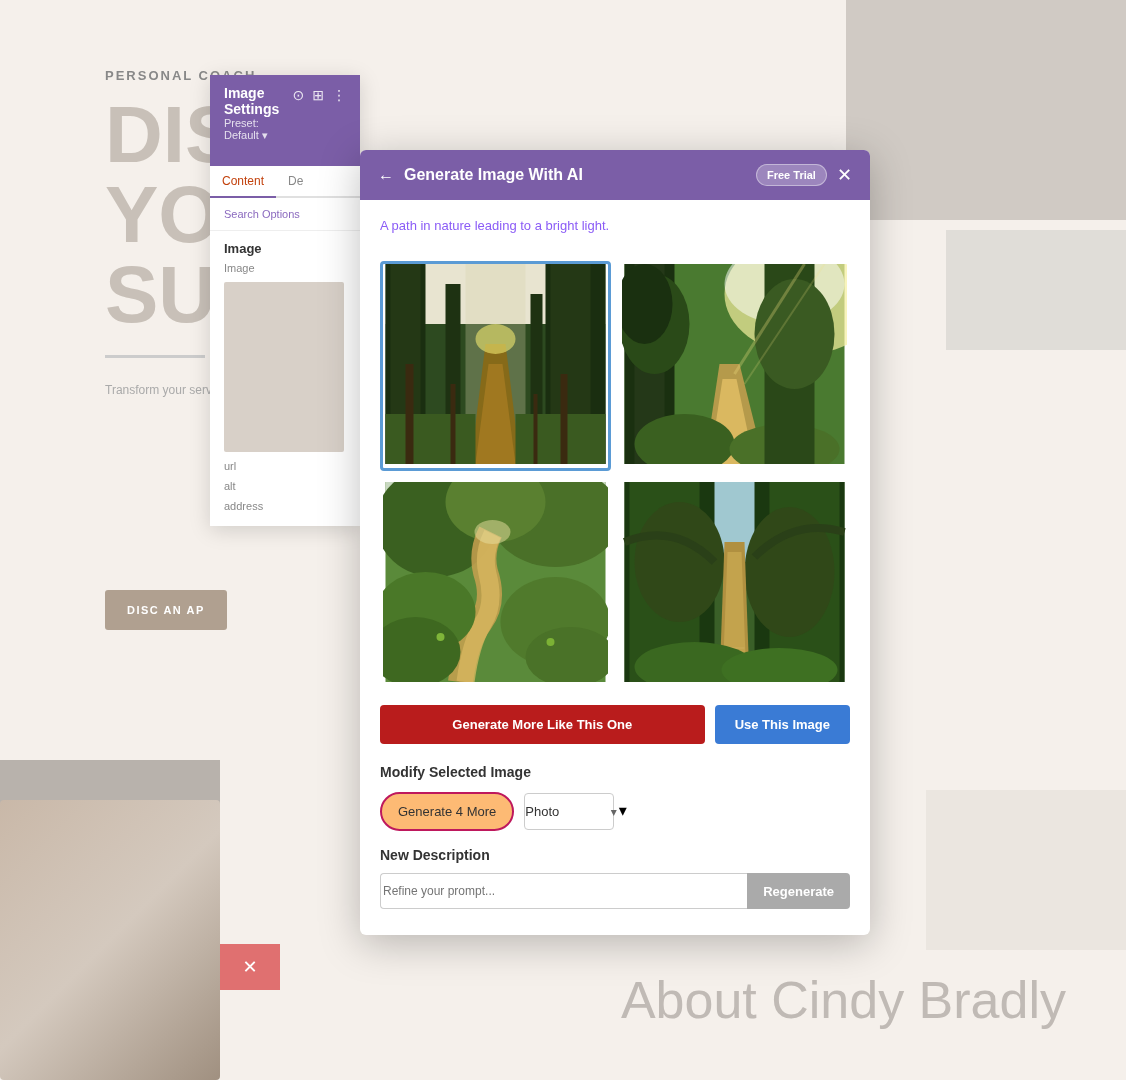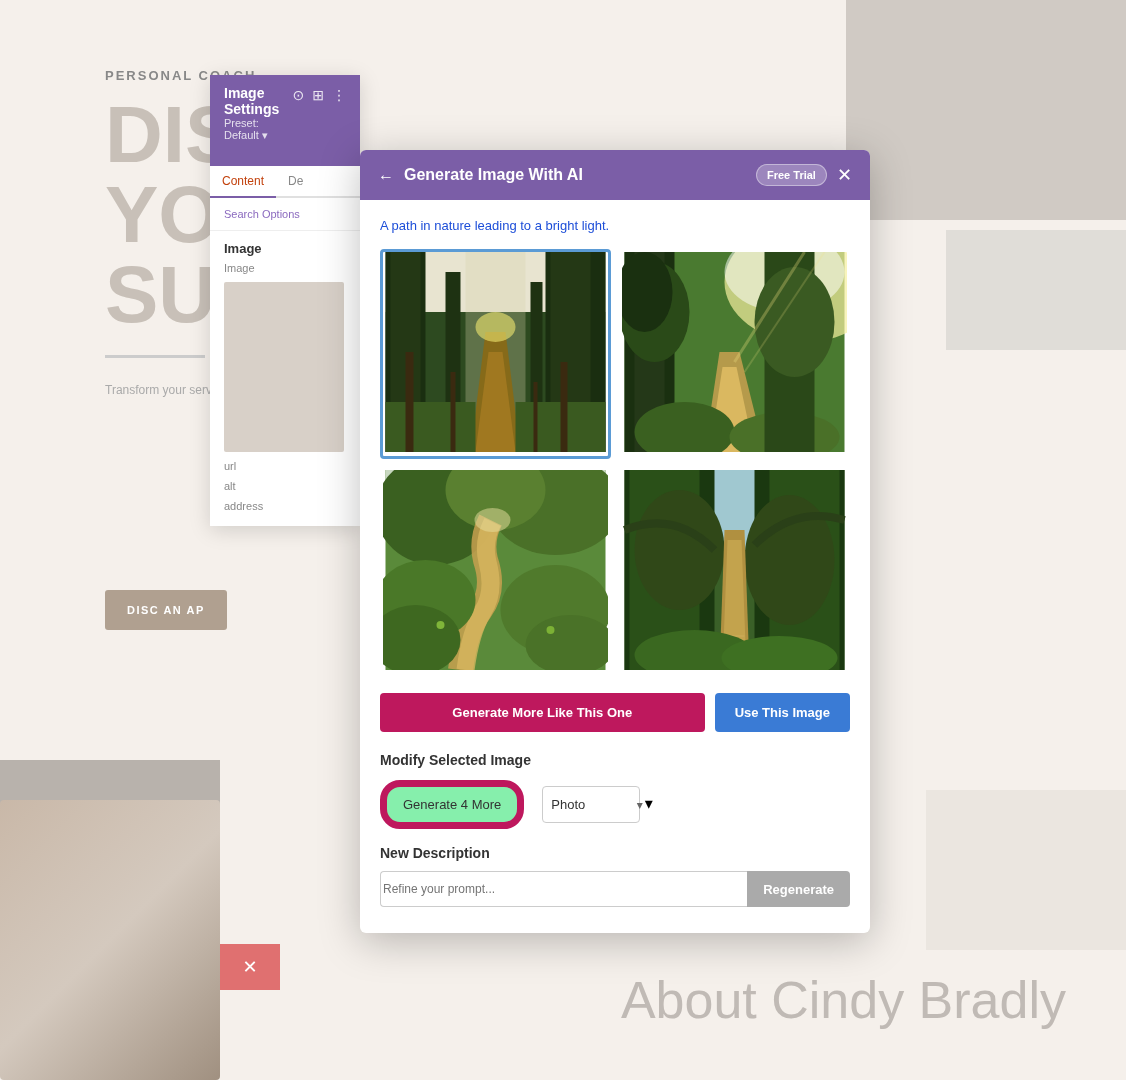--- a/index.html
+++ b/index.html
@@ -328,22 +328,22 @@
       cursor: pointer;
       line-height: 1;
     }
 
     .ai-dialog-body {
       padding: 18px 20px;
     }
 
     .ai-prompt-text {
       font-size: 13px;
-      color: #1d4ed8;
-      margin-bottom: 16px;
+      color: #8b5cf6;
+      margin-bottom: 28px;
     }
 
     
     .ai-image-grid {
       display: grid;
       grid-template-columns: 1fr 1fr;
       gap: 8px;
       margin-bottom: 16px;
       max-height: 430px;
       overflow-y: auto;
@@ -362,21 +362,21 @@
     }
 
     
     .ai-action-buttons {
       display: flex;
       gap: 10px;
       margin-bottom: 20px;
     }
 
     .btn-generate-more {
-      background: #be185d;
+      background: #b91c1c;
       color: white;
       font-size: 13px;
       font-weight: 600;
       padding: 12px 20px;
       border: none;
       border-radius: 4px;
       cursor: pointer;
       flex: 1;
     }
 
@@ -403,41 +403,40 @@
       margin-bottom: 12px;
     }
 
     .ai-modify-controls {
       display: flex;
       gap: 10px;
       align-items: center;
     }
 
     .btn-generate4 {
-      background: #86efac;
+      background: #fdba74;
       color: #333;
       font-size: 13px;
       padding: 10px 16px;
-      border: 7px solid #be185d;
+      border: 2px solid #be185d;
       border-radius: 20px;
       cursor: pointer;
     }
 
     .select-photo {
       background: white;
       color: #333;
       font-size: 13px;
-      padding: 10px 8px;
+      padding: 10px 0;
       border: 1px solid #ccc;
       border-radius: 4px;
       cursor: pointer;
       appearance: none;
       padding-right: 28px;
       position: relative;
-      margin-left: 8px;
     }
 
     .select-wrapper {
       position: relative;
       display: inline-block;
     }
 
     .select-wrapper::after {
       content: '▾';
       position: absolute;

